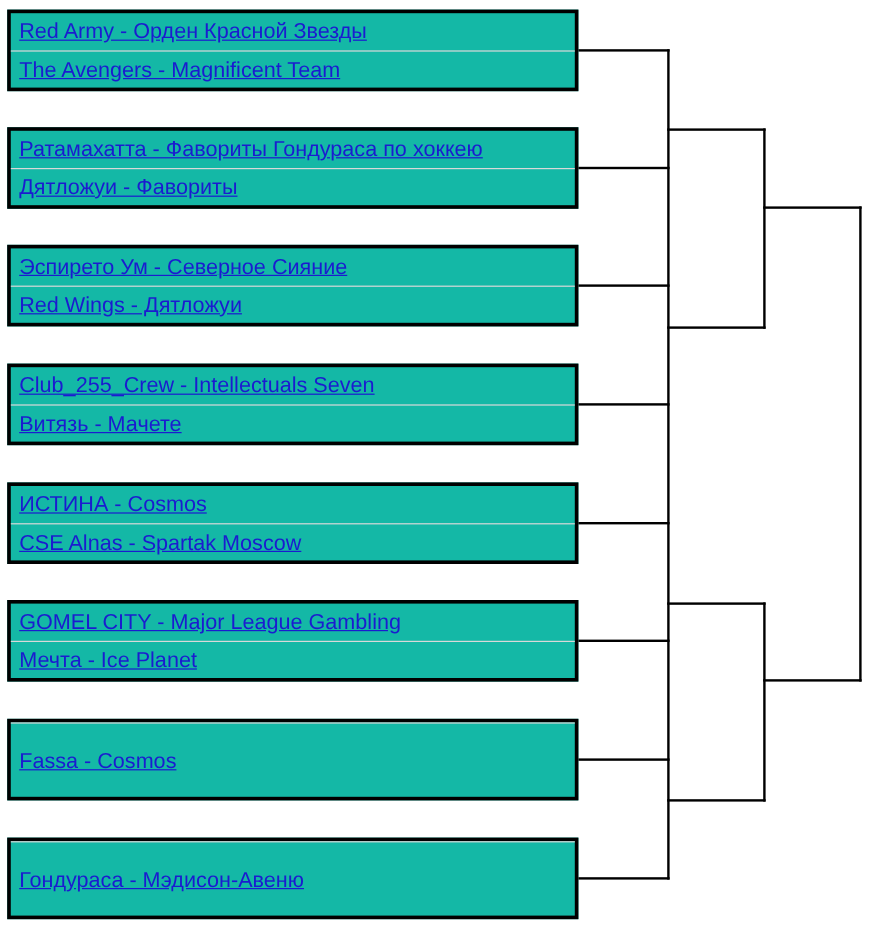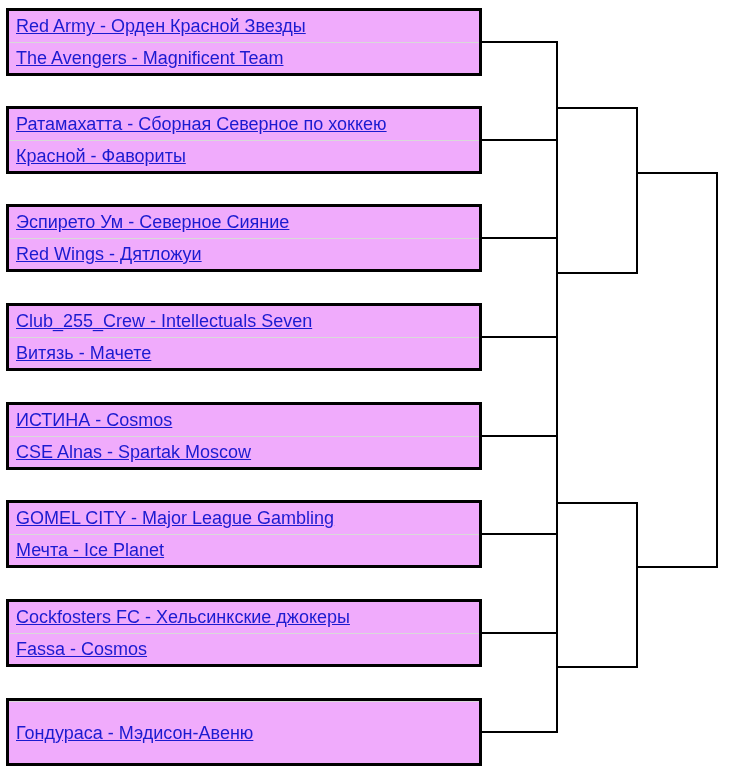--- a/index.html
+++ b/index.html
@@ -14,21 +14,21 @@
     background: #ffffff;
     font-family: "Liberation Sans", sans-serif;
     overflow: hidden;
   }
   .match {
     position: absolute;
     left: 6px;
     width: 470px;
     height: 62px; 
     border: 3px solid #000000;
-    background: #f0abfc;
+    background: #14b8a6;
     display: flex;
     flex-direction: column;
   }
   .team {
     flex: 1;
     display: flex;
     align-items: center;
     padding-left: 7px;
     font-size: 18px;
     line-height: 1;
@@ -58,23 +58,23 @@
 
 <div class="stage">
 
   <div class="match" style="top:8px">
     <div class="team">Red Army - Орден Красной Звезды</div>
     <div class="row-divider"></div>
     <div class="team">The Avengers - Magnificent Team</div>
   </div>
 
   <div class="match" style="top:106px">
-    <div class="team">Ратамахатта - Сборная Северное по хоккею</div>
+    <div class="team">Ратамахатта - Фавориты Гондураса по хоккею</div>
     <div class="row-divider"></div>
-    <div class="team">Красной - Фавориты</div>
+    <div class="team">Дятложуи - Фавориты</div>
   </div>
 
   <div class="match" style="top:204px">
     <div class="team">Эспирето Ум - Северное Сияние</div>
     <div class="row-divider"></div>
     <div class="team">Red Wings - Дятложуи</div>
   </div>
 
   <div class="match" style="top:303px">
     <div class="team">Club_255_Crew - Intellectuals Seven</div>
@@ -88,21 +88,20 @@
     <div class="team">Мечта - Ice Planet</div>
   </div>
 
   <div class="match" style="top:402px">
     <div class="team">ИСТИНА - Cosmos</div>
     <div class="row-divider"></div>
     <div class="team">CSE Alnas - Spartak Moscow</div>
   </div>
 
   <div class="match" style="top:599px">
-    <div class="team">Cockfosters FC - Хельсинкские джокеры</div>
     <div class="row-divider"></div>
     <div class="team">Fassa - Cosmos</div>
   </div>
 
   <div class="match" style="top:698px">
     <div class="row-divider"></div>
     <div class="team">Гондураса - Мэдисон-Авеню</div>
   </div>
 
   <div class="hline" style="left:482px;top:41px;width:76px"></div>

